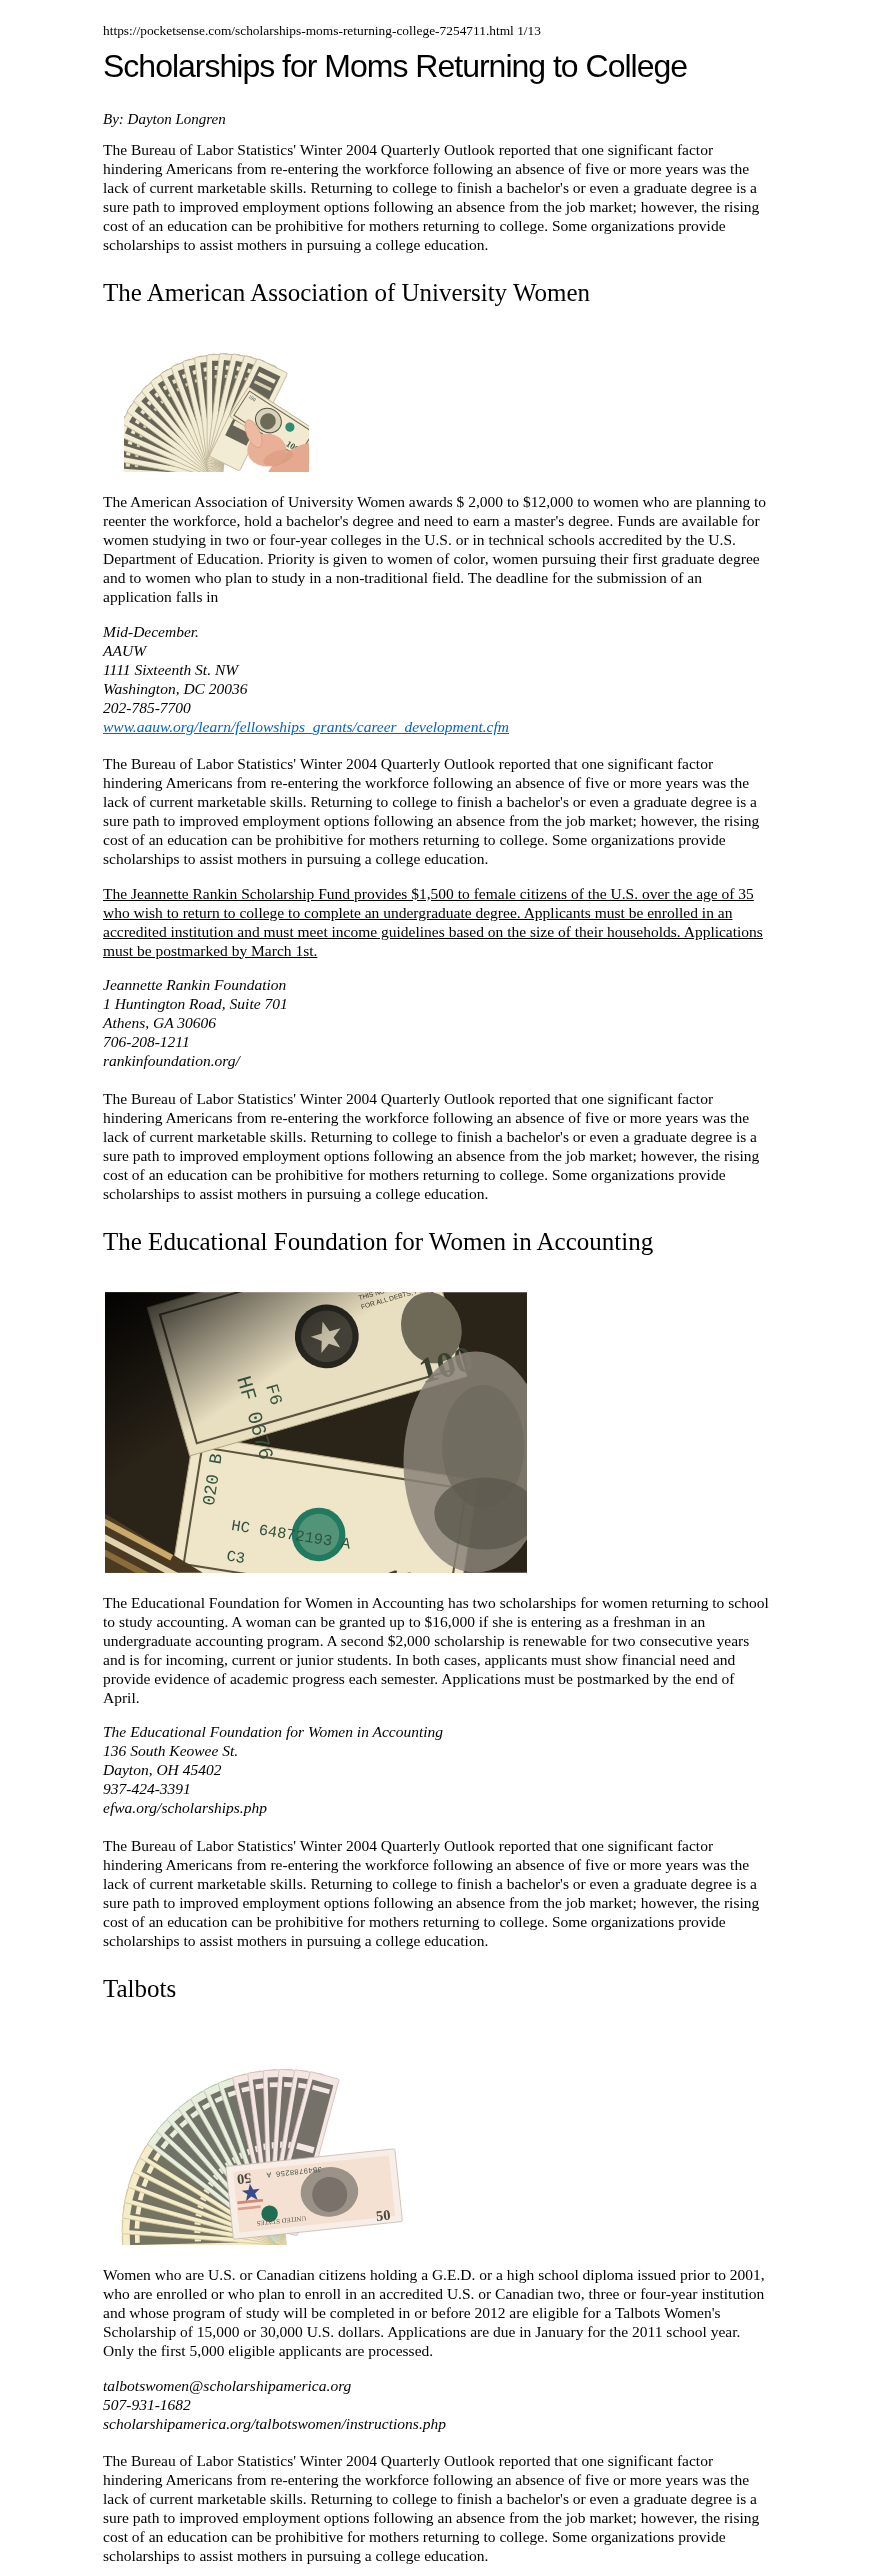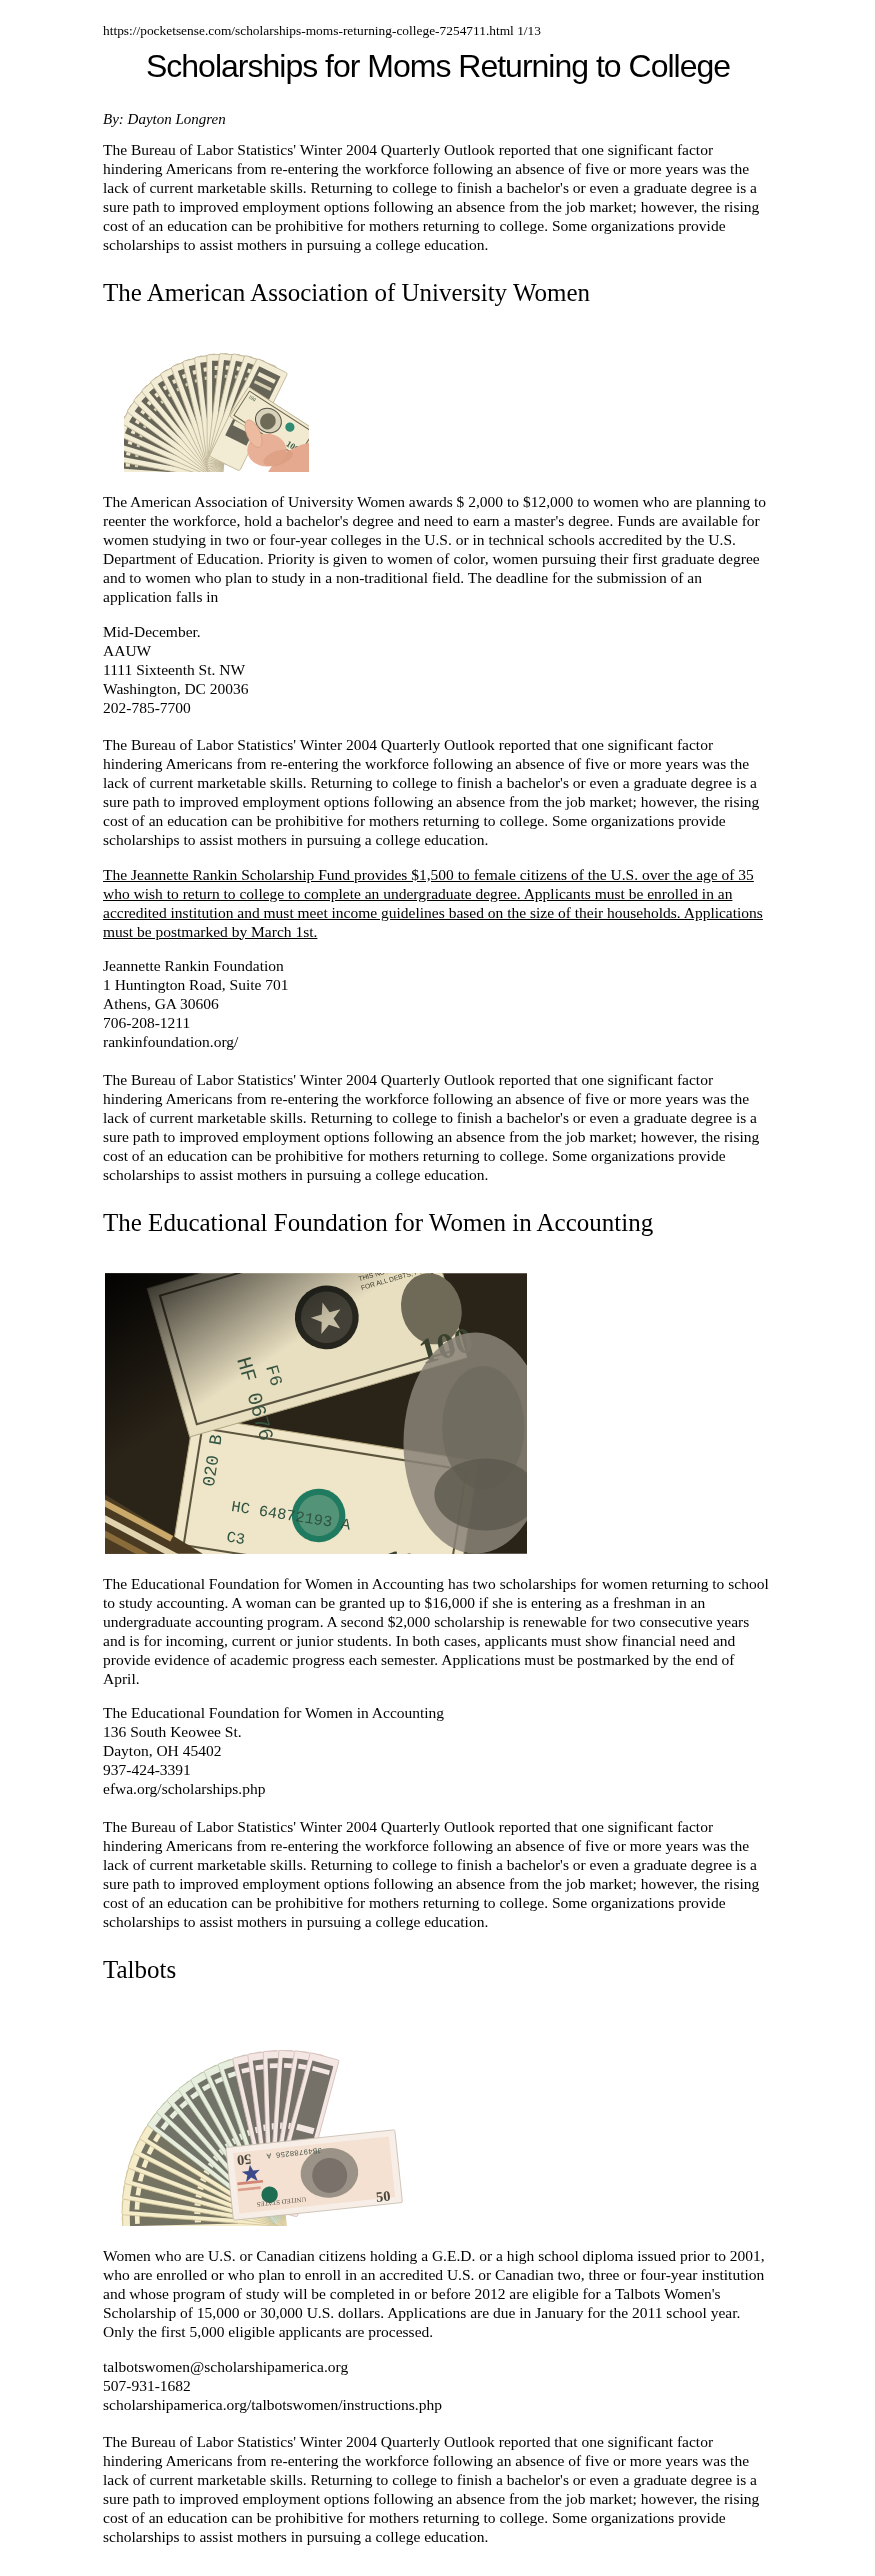--- a/index.html
+++ b/index.html
@@ -7,30 +7,29 @@
     width:876px;height:3893px;background:#ffffff;color:#000;
     font-family:"Liberation Serif","DejaVu Serif",serif;
     position:relative;overflow:hidden;
   }
   .page{padding:0 103px;width:670px;position:relative;}
   .b-url{padding-top:23px;font-size:13.4px;line-height:16.5px;}
   .b-h1{
     font-family:"Liberation Sans","DejaVu Sans",sans-serif;
     font-weight:400;font-size:32px;line-height:45px;letter-spacing:-1px;
     margin-top:4.1px;
-    text-align:center;
   }
   .b-byline{font-style:italic;font-size:15px;line-height:18.5px;margin-top:20.6px;}
   .b-byline .bl{display:block;}
   .b-h1 + .b-byline{margin-top:12.4px;}
   .b-p{font-size:15.5px;line-height:19px;margin-top:18.5px;}
   .b-byline + .b-p{margin-top:11.3px;}
   .b-p.joined{margin-top:0;text-decoration:underline;}
   .b-h2{font-weight:400;font-size:25px;line-height:29px;margin-top:24px;}
-  .b-contact{font-size:15.5px;line-height:19px;margin-top:2px;}
+  .b-contact{font-size:15.5px;line-height:19px;margin-top:2px;font-style:italic;}
   .b-contact .cl{display:block;}
   .b-image{margin-top:15.5px;font-size:0;}
   .b-image + .b-p{margin-top:18px;}
   .img-fan-hand{margin-left:20.6px;}
   .img-bills-closeup{margin-left:2.1px;}
   .img-fan-mixed{margin-left:10.3px;}
   .link{text-decoration:underline;cursor:pointer;}
 </style>
 </head>
 <body>
@@ -180,20 +179,21 @@
       <ellipse cx="278" cy="208" rx="38" ry="32" fill="#e8b096"></ellipse>
       <ellipse cx="252" cy="176" rx="13" ry="29" transform="rotate(-24 252 176)" fill="#edbb9f" stroke="#cf9376" stroke-width="1"></ellipse>
       <ellipse cx="300" cy="223" rx="30" ry="14" transform="rotate(-18 300 223)" fill="#d99a7d" opacity="0.6"></ellipse>
     </g>
   </svg><p class="b-p">The American Association of University Women awards $ 2,000 to $12,000 to women who are planning to reenter the workforce, hold a bachelor's degree and need to earn a master's degree. Funds are available for women studying in two or four-year colleges in the U.S. or in technical schools accredited by the U.S. Department of Education. Priority is given to women of color, women pursuing their first graduate degree and to women who plan to study in a non-traditional field. The deadline for the submission of an application falls in</p><div class="b-contact">
         <span class="cl">Mid-December.</span>
         <span class="cl">AAUW</span>
         <span class="cl">1111 Sixteenth St. NW</span>
         <span class="cl">Washington, DC 20036</span>
         <span class="cl">202-785-7700</span>
+        <span class="cl link" style="color: rgb(5, 99, 193);">www.aauw.org/learn/fellowships_grants/career_development.cfm</span>
       </div><p class="b-p">The Bureau of Labor Statistics' Winter 2004 Quarterly Outlook reported that one significant factor hindering Americans from re-entering the workforce following an absence of five or more years was the lack of current marketable skills. Returning to college to finish a bachelor's or even a graduate degree is a sure path to improved employment options following an absence from the job market; however, the rising cost of an education can be prohibitive for mothers returning to college. Some organizations provide scholarships to assist mothers in pursuing a college education.</p><p class="b-p joined">The Jeannette Rankin Scholarship Fund provides $1,500 to female citizens of the U.S. over the age of 35 who wish to return to college to complete an undergraduate degree. Applicants must be enrolled in an accredited institution and must meet income guidelines based on the size of their households. Applications must be postmarked by March 1st.</p><div class="b-contact">
         <span class="cl">Jeannette Rankin Foundation</span>
         <span class="cl">1 Huntington Road, Suite 701</span>
         <span class="cl">Athens, GA 30606</span>
         <span class="cl">706-208-1211</span>
         <span class="cl">rankinfoundation.org/</span>
       </div><p class="b-p">The Bureau of Labor Statistics' Winter 2004 Quarterly Outlook reported that one significant factor hindering Americans from re-entering the workforce following an absence of five or more years was the lack of current marketable skills. Returning to college to finish a bachelor's or even a graduate degree is a sure path to improved employment options following an absence from the job market; however, the rising cost of an education can be prohibitive for mothers returning to college. Some organizations provide scholarships to assist mothers in pursuing a college education.</p><h2 class="b-h2">The Educational Foundation for Women in Accounting</h2><svg class="b-image img-bills-closeup" width="422" height="281" viewBox="0 0 820 545">
     <defs>
       <linearGradient id="vg" x1="0" y1="0" x2="1" y2="1">
         <stop offset="0" stop-color="#000000" stop-opacity="0.95"></stop>

